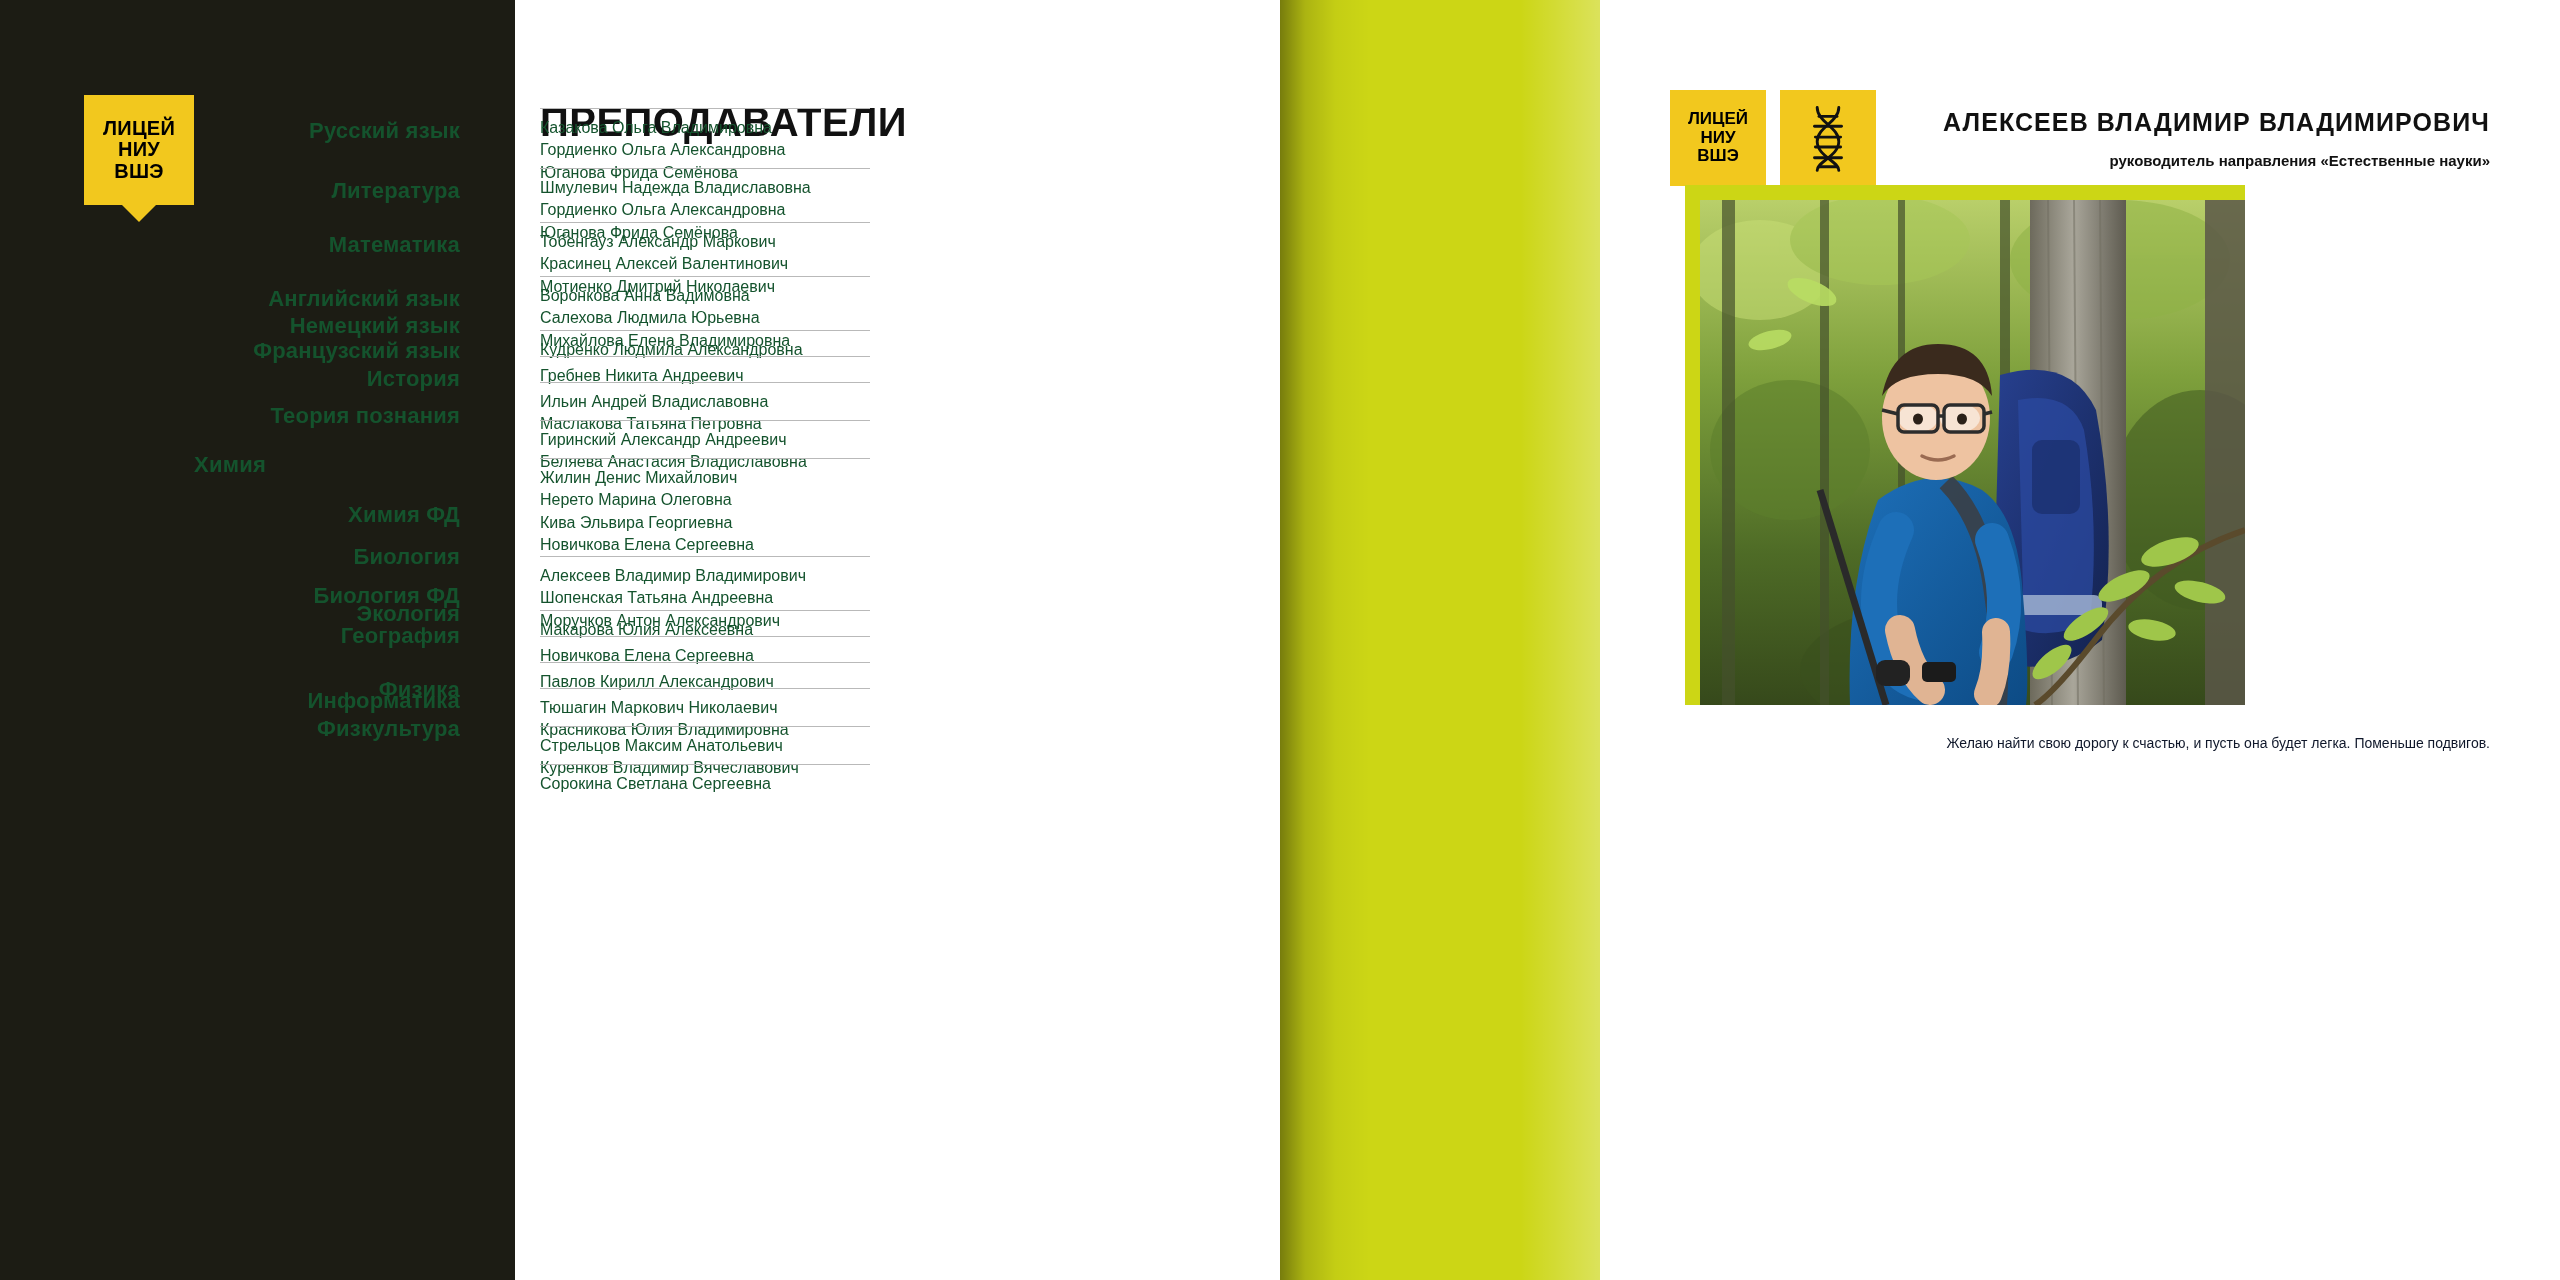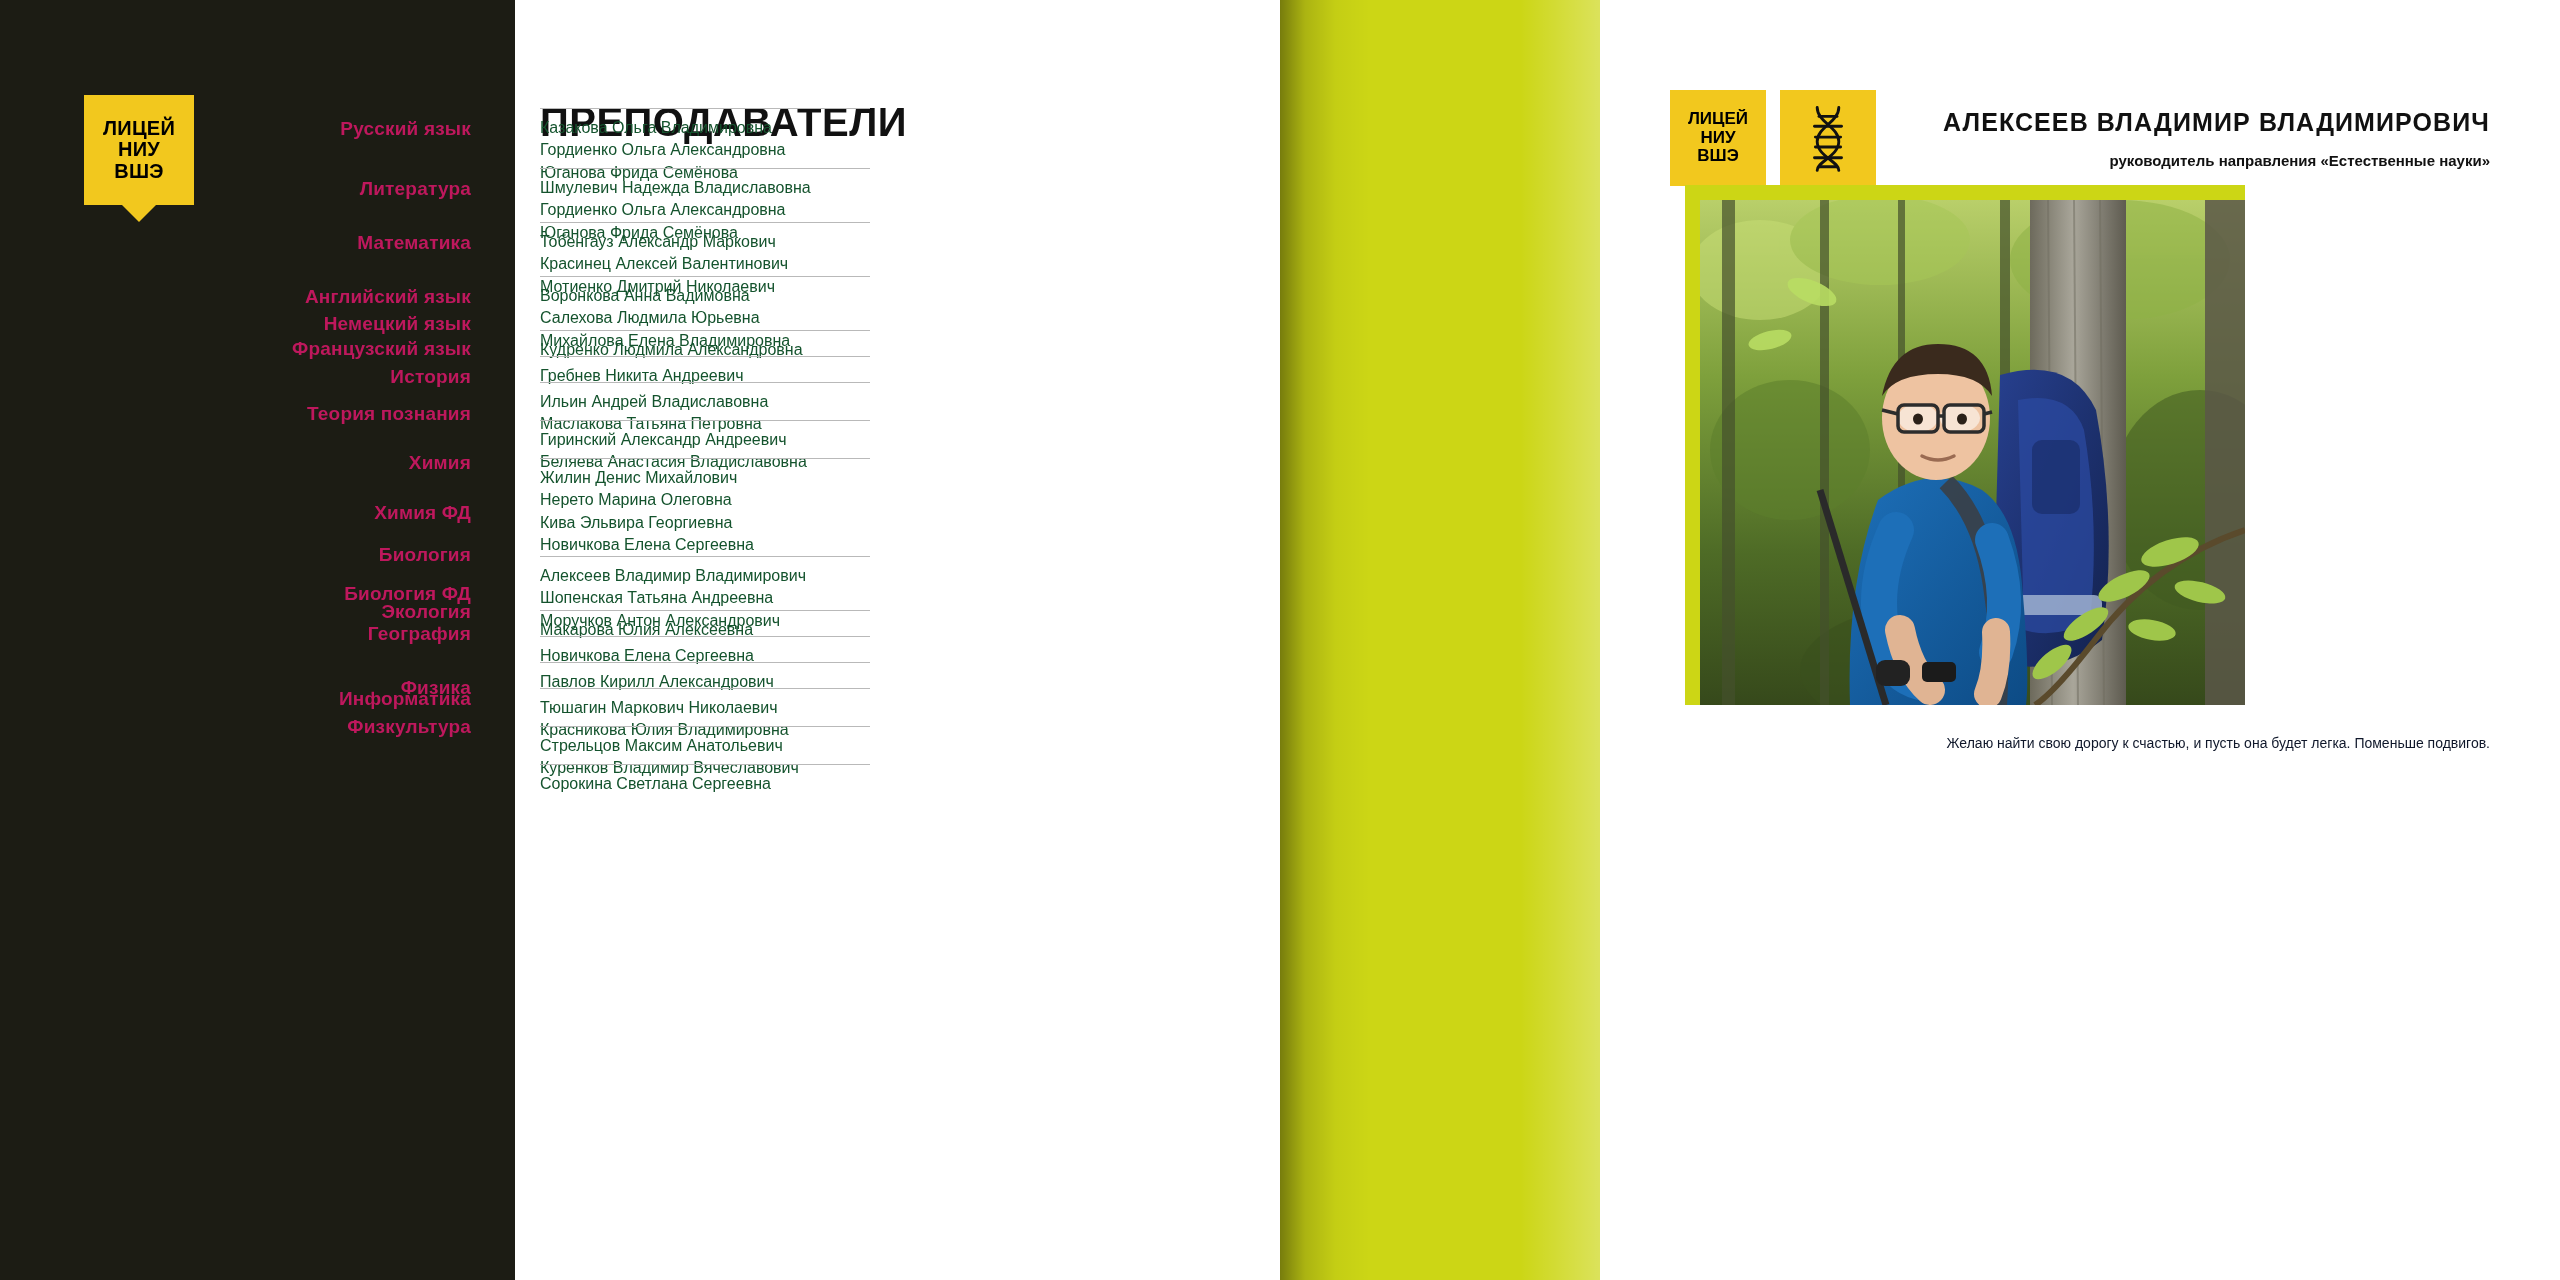--- a/index.html
+++ b/index.html
@@ -57,25 +57,25 @@
     letter-spacing: .3px;
     text-align: center;
   }
   .subject-col {
     position: absolute;
     left: 0; top: 0;
     width: 475px; height: 1280px;
   }
   .subject {
     position: absolute;
-    right: 4px;
+    right: 15px;
     width: 460px;
     text-align: right;
-    color: #be185d;
-    font-size: 19px;
+    color: #14532d;
+    font-size: 22px;
     font-weight: 700;
     letter-spacing: .2px;
   }
 
   .list-col {
     position: absolute;
     left: 540px; top: 0;
     width: 420px; height: 1192px;
   }
   .list-title {
@@ -230,21 +230,21 @@
 
     <div class="subject-col">
         <div class="subject" style="top: 118px;">Русский язык</div>
         <div class="subject" style="top: 178px;">Литература</div>
         <div class="subject" style="top: 232px;">Математика</div>
         <div class="subject" style="top: 286px;">Английский язык</div>
         <div class="subject" style="top: 313px;">Немецкий язык</div>
         <div class="subject" style="top: 338px;">Французский язык</div>
         <div class="subject" style="top: 366px;">История</div>
         <div class="subject" style="top: 403px;">Теория познания</div>
-        <div class="subject" style="top: 452px;">Химия</div>
+        <div class="subject" style="top: 452px; text-align: center;">Химия</div>
         <div class="subject" style="top: 502px;">Химия ФД</div>
         <div class="subject" style="top: 544px;">Биология</div>
         <div class="subject" style="top: 583px;">Биология ФД</div>
         <div class="subject" style="top: 601px;">Экология</div>
         <div class="subject" style="top: 623px;">География</div>
         <div class="subject" style="top: 653px; margin-top: 24px;">Физика</div>
         <div class="subject" style="top: 688px;">Информатика</div>
         <div class="subject" style="top: 716px;">Физкультура</div>
       </div>
     <div class="list-col">

